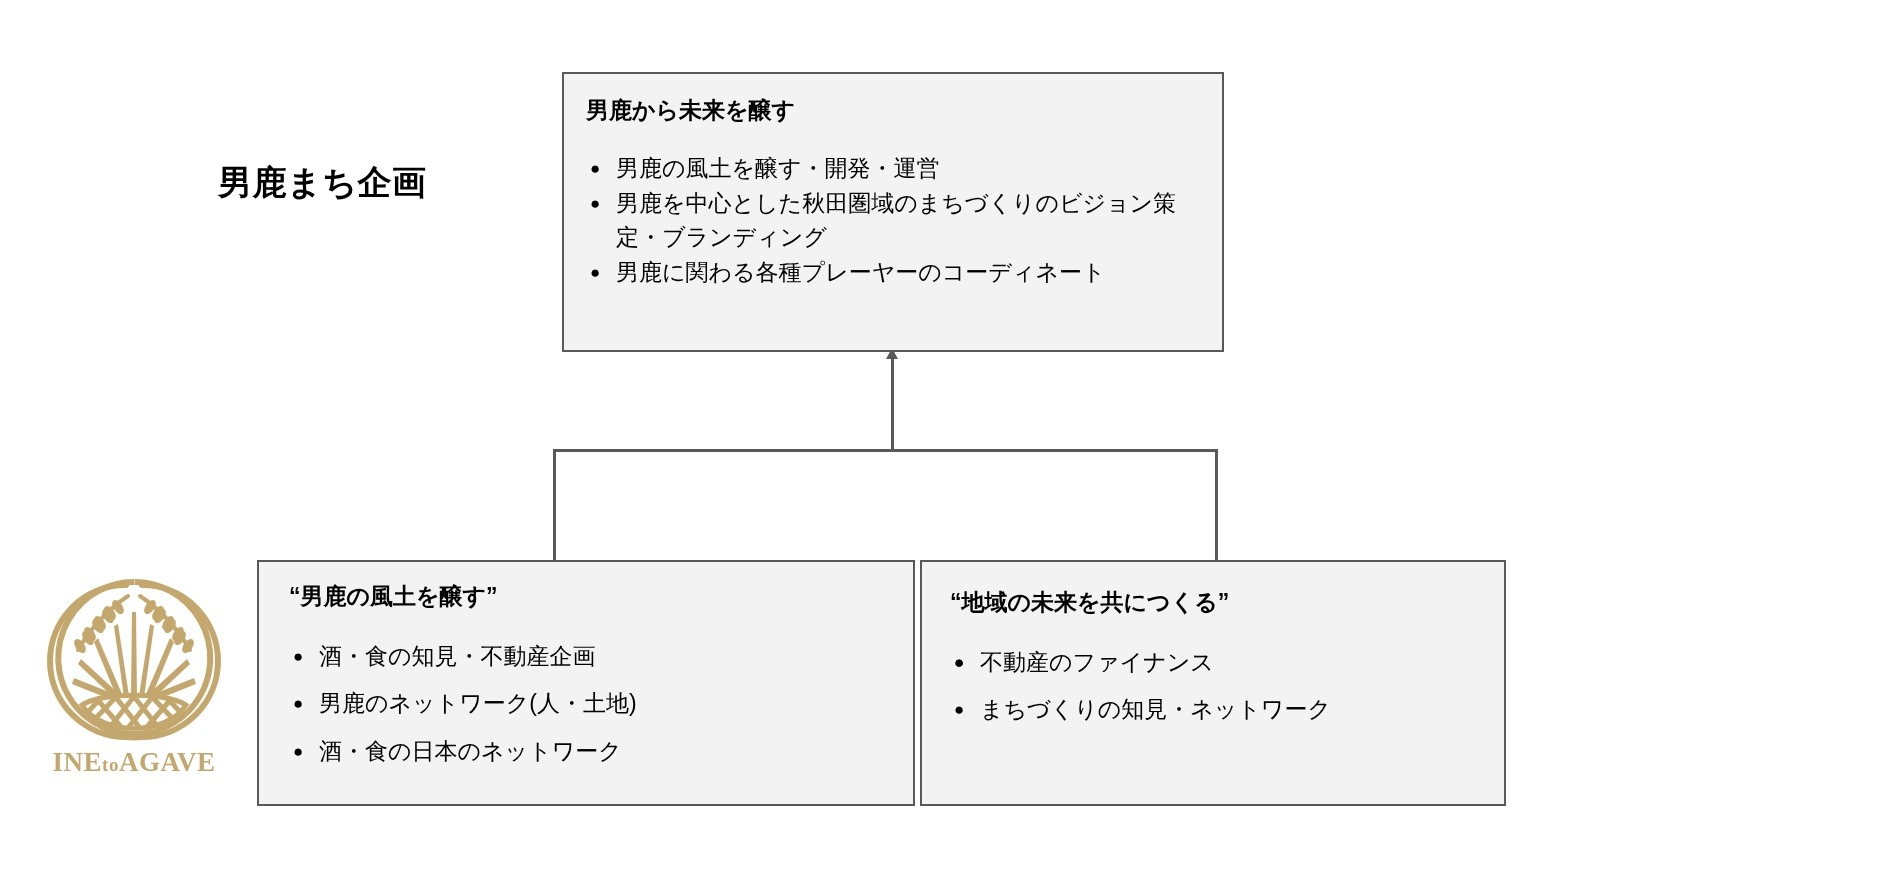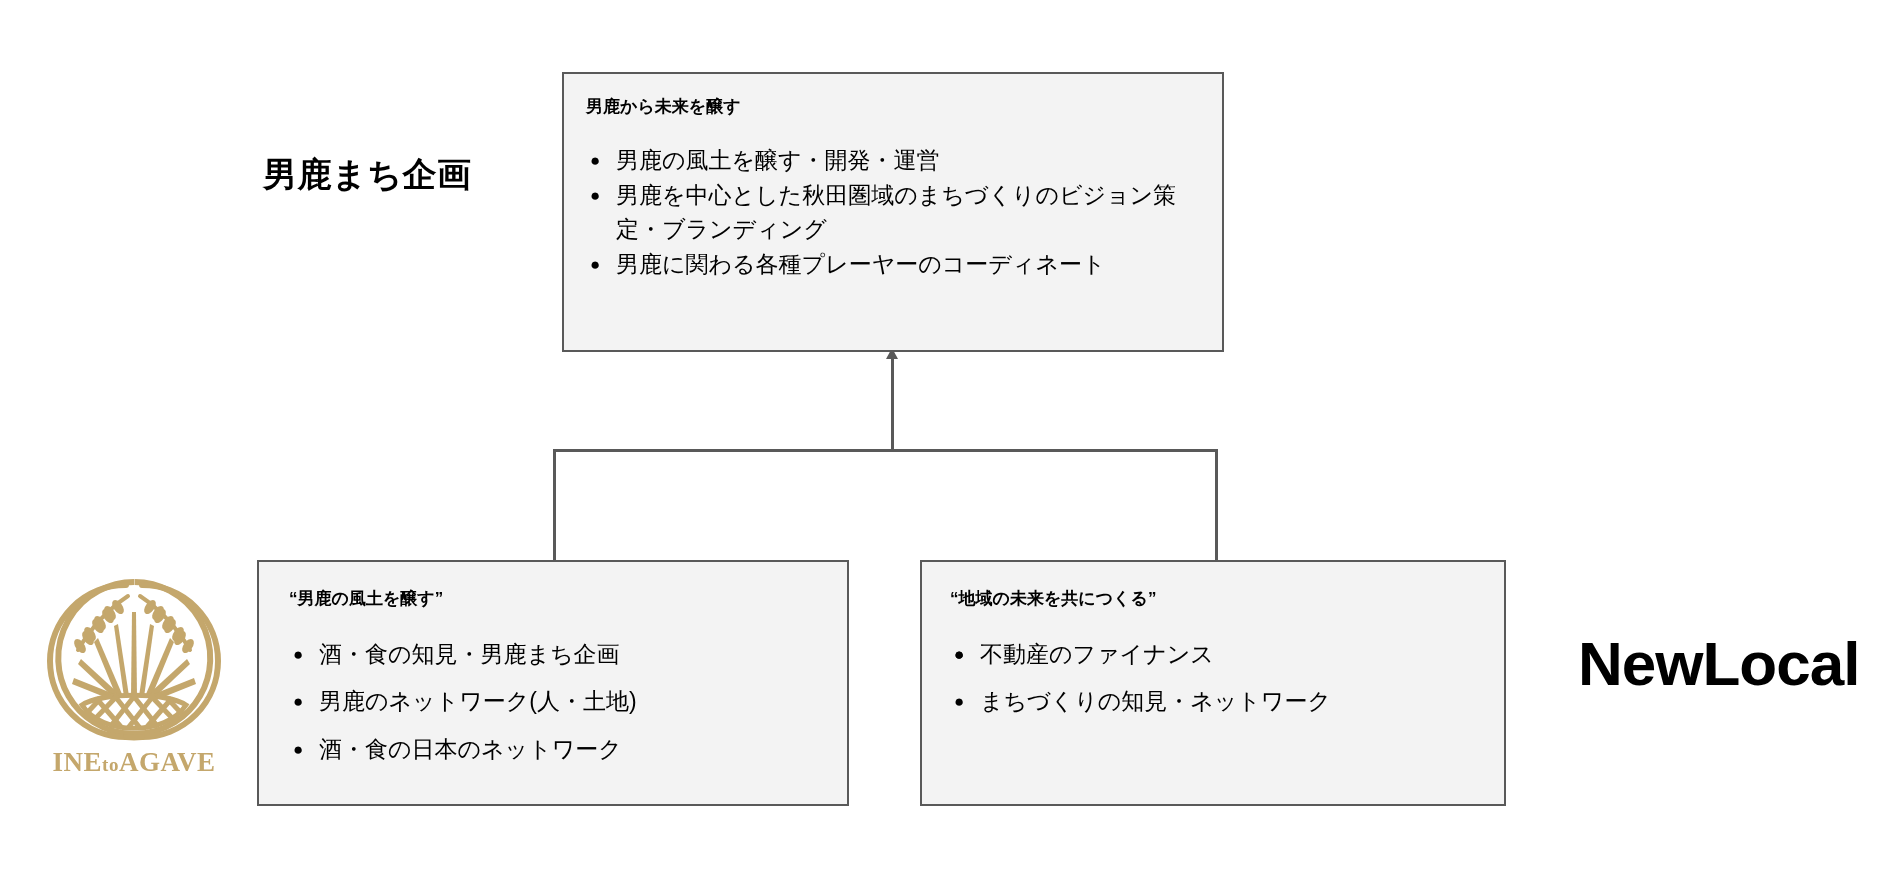--- a/index.html
+++ b/index.html
@@ -14,38 +14,37 @@
     height: 890px;
     background: #ffffff;
     font-family: "Liberation Sans", "DejaVu Sans", sans-serif;
     overflow: hidden;
   }
 
   
   .org-label {
     position: absolute;
     left: 218px;
-    top: 152px;
+    top: 160px;
     font-size: 34px;
     font-weight: bold;
     color: #000000;
     letter-spacing: 0.5px;
     white-space: nowrap;
-    margin-left: 45px;
   }
 
   
   .node {
     position: absolute;
     box-sizing: border-box;
     background: #f3f3f3;
     border: 2px solid #595959;
   }
   .node-title {
-    font-size: 17px;
+    font-size: 23px;
     font-weight: bold;
     color: #000000;
     line-height: 1.3;
     white-space: nowrap;
   }
   .node-list {
     list-style: none;
     margin: 0;
     padding: 0;
   }
@@ -72,23 +71,23 @@
     height: 280px;
     padding: 22px 0 0 22px;
   }
   #node-top .node-title { margin-bottom: 26px; }
   #node-top .node-list li { margin-bottom: 2px; }
 
   
   #node-bl {
     left: 257px;
     top: 560px;
-    width: 592px;
+    width: 658px;
     height: 246px;
-    padding: 26px 0 0 30px;
+    padding: 20px 0 0 30px;
   }
   #node-br {
     left: 920px;
     top: 560px;
     width: 586px;
     height: 246px;
     padding: 26px 0 0 28px;
   }
   #node-bl .node-title, #node-br .node-title { margin-bottom: 28px; }
   #node-bl .node-list li, #node-br .node-list li { margin-bottom: 14px; }
@@ -188,21 +187,21 @@
         <span>男鹿に関わる各種プレーヤーのコーディネート</span>
       </li>
     </ul>
   </div>
 
   <div class="node" id="node-bl">
     <div class="node-title">“男鹿の風土を醸す”</div>
     <ul class="node-list">
       <li>
         <span class="bullet">●</span>
-        <span>酒・食の知見・男鹿まち企画</span>
+        <span>酒・食の知見・不動産企画</span>
       </li>
       <li>
         <span class="bullet">●</span>
         <span>男鹿のネットワーク(人・土地)</span>
       </li>
       <li>
         <span class="bullet">●</span>
         <span>酒・食の日本のネットワーク</span>
       </li>
     </ul>
@@ -279,15 +278,14 @@
       <g stroke="#c4a76c" stroke-width="5" fill="none">
         <path d="M46 137 C66 168 130 168 150 137 C130 124 66 124 46 137 Z"></path>
         <path d="M60 130 L86 160 M78 127 L104 160 M96 126 L122 159 M114 127 L138 152 M132 131 L146 146"></path>
         <path d="M136 130 L110 160 M118 127 L92 160 M100 126 L74 159 M82 127 L58 152 M64 131 L50 146"></path>
       </g>
 
       <text x="98" y="203" text-anchor="middle" font-family="'Liberation Serif','DejaVu Serif',serif" font-size="27" font-weight="bold" fill="#c4a76c" letter-spacing="0.5">INE<tspan font-size="19">to</tspan>AGAVE</text>
     </svg>
   </div>
 
-  <div id="logo-newlocal">NewLocal</div>
 
 </div>
 
 </body></html>

